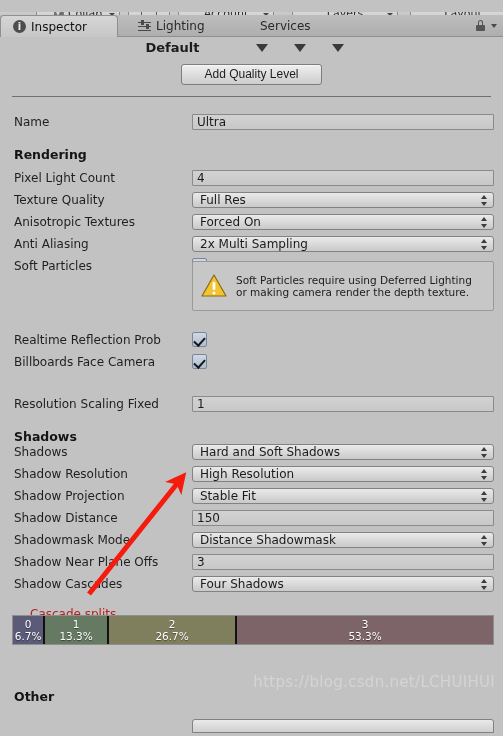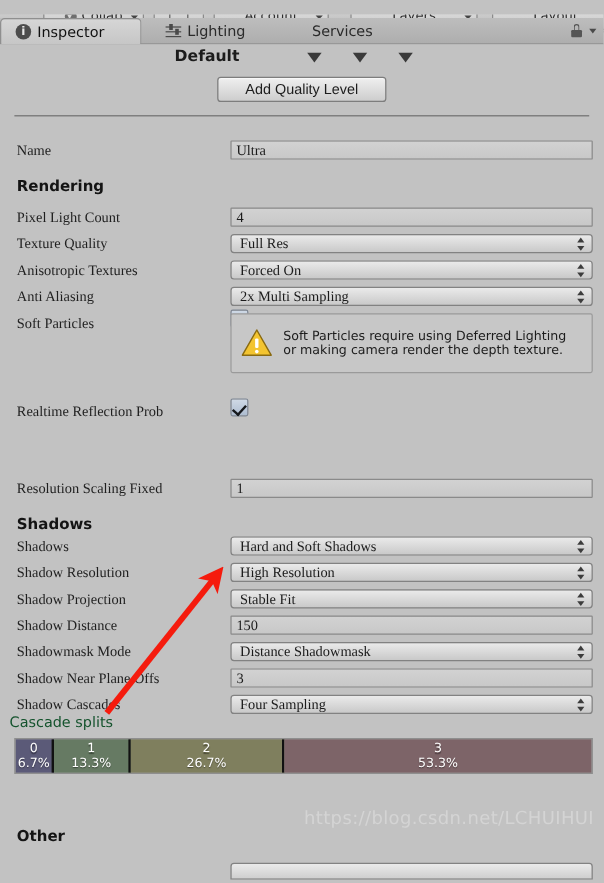--- a/index.html
+++ b/index.html
@@ -124,23 +124,22 @@
   }
 
   .sep { height: 1px; background: #6f6f6f; margin: 6px 12px 0 12px; }
 
   .section-title {
     font-size: 12.5px; font-weight: bold; color: #141414;
     padding-left: 14px; margin-top: 14px; margin-bottom: 5px;
   }
 
   .row {
-    position: relative; height: 22px; display: flex; align-items: flex-end;
+    position: relative; height: 22px; display: flex; align-items: center;
     padding-left: 14px;
-    font-family: Liberation Serif, serif;
   }
   .row .lbl {
     font-size: 12px; color: #1f1f1f; white-space: nowrap;
     width: 178px; flex: none;
   }
   .field {
     position: absolute; left: 192px; right: 9px; height: 16px;
     background: linear-gradient(#d2d2d2, #c8c8c8);
     border: 1px solid #8a8a8a; border-radius: 1px;
     font-size: 12px; color: #1b1b1b; line-height: 14px;
@@ -178,21 +177,21 @@
   
   .helpbox {
     position: absolute; left: 192px; right: 9px;
     background: #c7c7c7; border: 1px solid #9a9a9a; border-radius: 2px;
     display: flex; align-items: center; gap: 9px; padding: 5px 8px;
   }
   .warn-svg { flex: none; }
   .helpbox .txt { font-size: 10.5px; line-height: 12.5px; color: #1c1c1c; }
 
   
-  .cascade-label { font-size: 12px; color: #14532d; padding-left: 8px; }
+  .cascade-label { font-size: 12px; color: #b91c1c; padding-left: 30px; margin-top: 12px; }
   .cascade-bar {
     position: absolute; left: 12px; right: 9px; height: 30px;
     border: 1px solid #8e8e8e; background: #9c9c9c;
     display: flex; overflow: hidden;
   }
   .casc {
     position: relative; height: 100%;
     display: flex; flex-direction: column; align-items: center; justify-content: center;
     color: #ffffff; font-size: 10.5px; line-height: 12px;
     text-shadow: 0 1px 1px rgba(0,0,0,.45);
@@ -325,20 +324,24 @@
         <rect x="11.6" y="8" width="2.8" height="8" rx="1" fill="#ffffff"></rect>
         <circle cx="13" cy="19" r="1.5" fill="#ffffff"></circle>
       </svg>
       <span class="txt">Soft Particles require using Deferred Lighting or making camera render the depth texture.</span>
     </div>
 
     <div class="row cbrow" style="position:absolute; top:292px; left:0; right:0;">
       <span class="lbl">Realtime Reflection Prob</span>
       <span class="checkbox"></span>
     </div>
+    <div class="row cbrow" style="position:absolute; top:314px; left:0; right:0;">
+      <span class="lbl">Billboards Face Camera</span>
+      <span class="checkbox"></span>
+    </div>
     <div class="row" style="position:absolute; top:356px; left:0; right:0;">
       <span class="lbl">Resolution Scaling Fixed</span>
       <span class="field">1</span>
     </div>
 
     <div class="section-title" style="position:absolute; top:378px; left:0;">Shadows</div>
 
     <div class="row" style="position:absolute; top:404px; left:0; right:0;">
       <span class="lbl">Shadows</span>
       <span class="field popup">
@@ -371,21 +374,21 @@
         <span class="popup-arrows"></span>
       </span>
     </div>
     <div class="row" style="position:absolute; top:514px; left:0; right:0;">
       <span class="lbl">Shadow Near Plane Offs</span>
       <span class="field">3</span>
     </div>
     <div class="row" style="position:absolute; top:536px; left:0; right:0;">
       <span class="lbl">Shadow Cascades</span>
       <span class="field popup">
-        <span>Four Sampling</span>
+        <span>Four Shadows</span>
         <span class="popup-arrows"></span>
       </span>
     </div>
 
     <div class="cascade-label" style="position:absolute; top:558px; left:0;">Cascade splits</div>
 
     <div class="cascade-bar" style="top:578px;" id="cascade-bar">
         <div class="casc" style="width: 6.7%; background: rgb(91, 90, 120);">
           <span>0</span>
           <span>6.7%</span>

